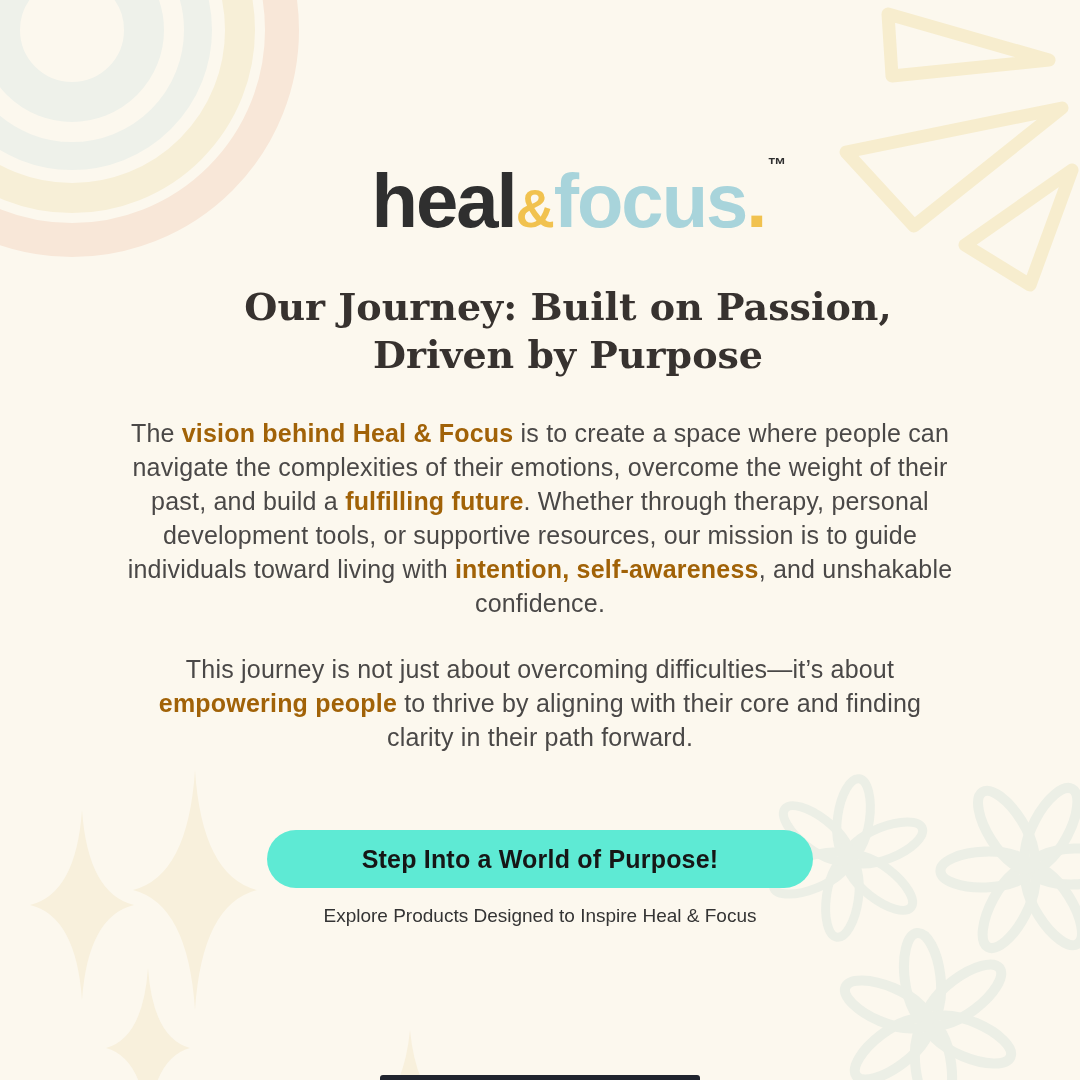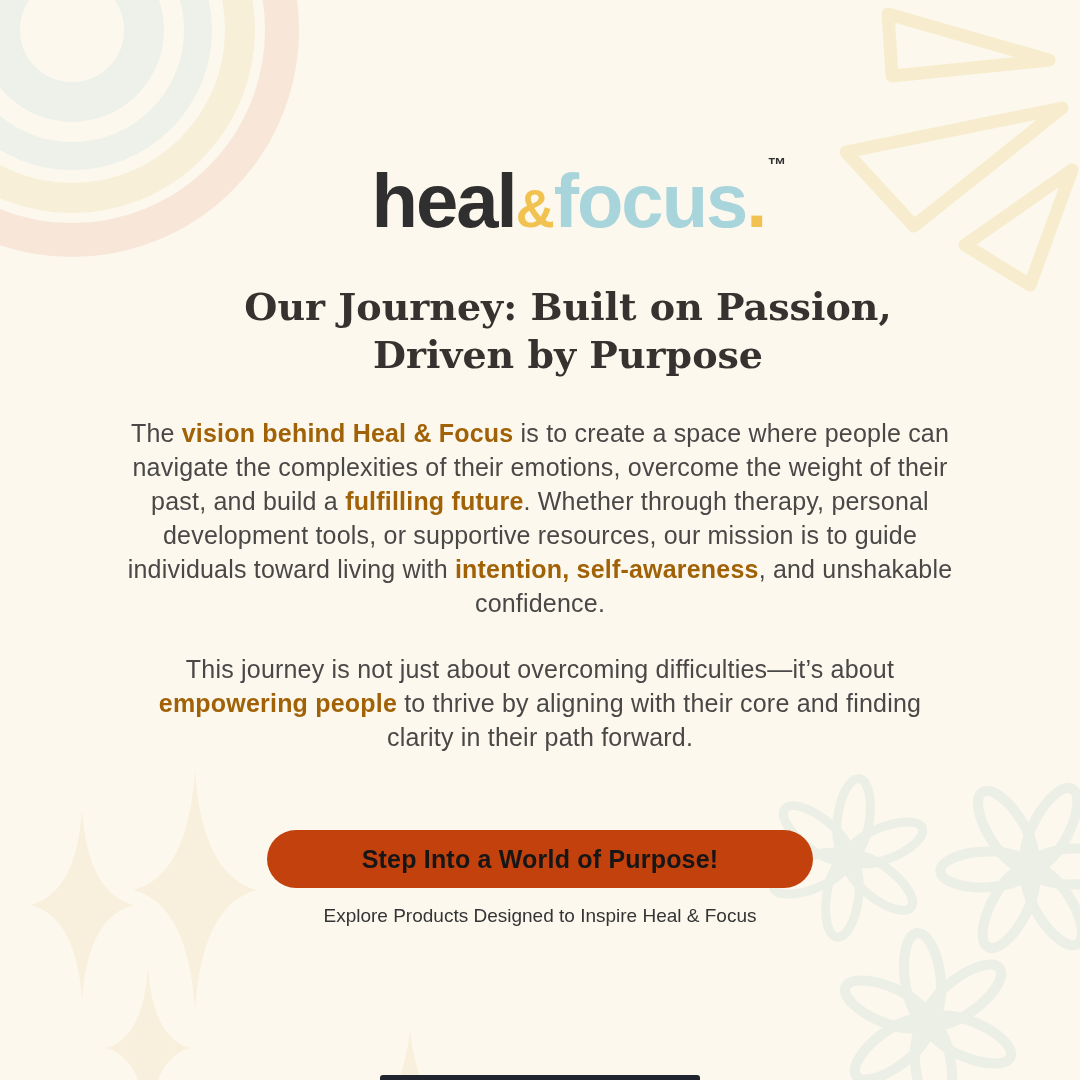--- a/index.html
+++ b/index.html
@@ -91,17 +91,17 @@
   </div>
 
   <h1 class="heading">
     <div>Our Journey: Built on Passion,</div>
     <div>Driven by Purpose</div>
   </h1>
 
   <p class="body-text p1"><span>The </span><b>vision behind Heal &amp; Focus</b><span> is to create a space where people can navigate the complexities of their emotions, overcome the weight of their past, and build a </span><b>fulfilling future</b><span>. Whether through therapy, personal development tools, or supportive resources, our mission is to guide individuals toward living with </span><b>intention, self-awareness</b><span>, and unshakable confidence.</span></p>
   <p class="body-text p2"><span>This journey is not just about overcoming difficulties—it’s about </span><b>empowering people</b><span> to thrive by aligning with their core and finding clarity in their path forward.</span></p>
 
-  <div class="cta-button" style="background-color: #c2410c;">Step Into a World of Purpose!</div>
+  <div class="cta-button" style="background-color: #5eead4;">Step Into a World of Purpose!</div>
   <div class="tagline">Explore Products Designed to Inspire Heal &amp; Focus</div>
 
   <div class="home-bar"></div>
 </div>
 
 </body></html>

